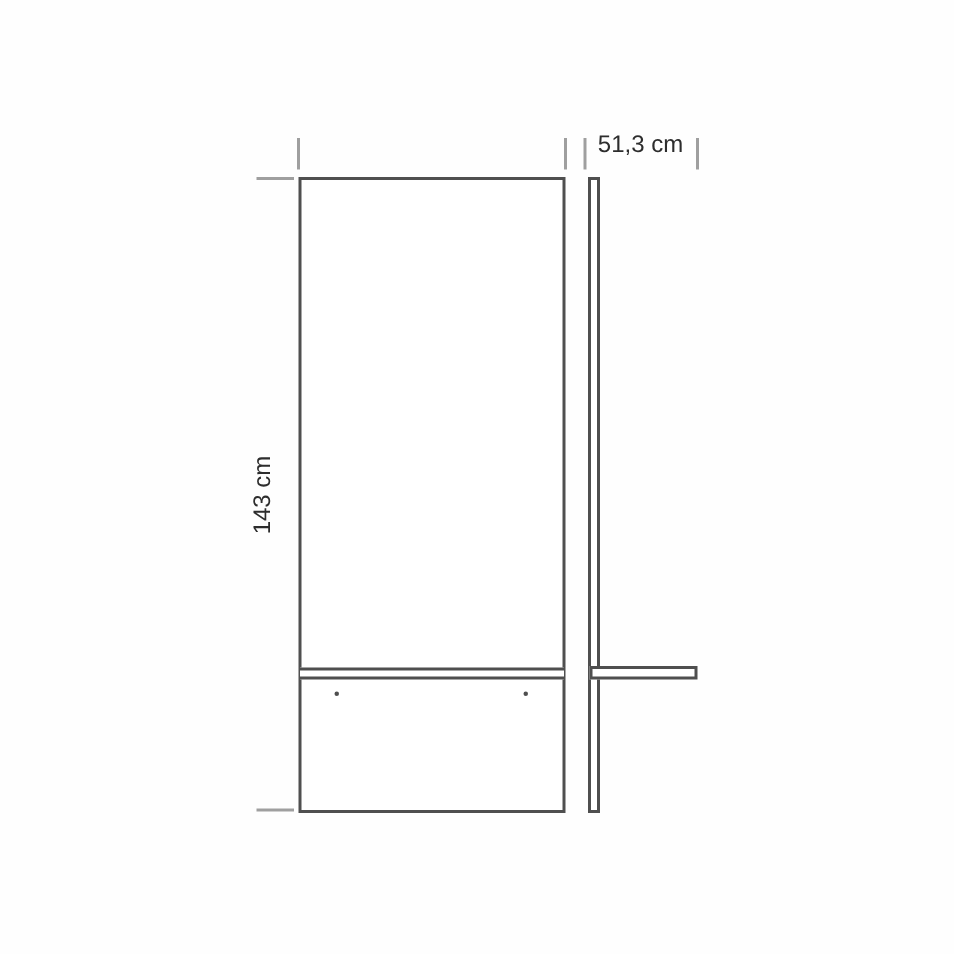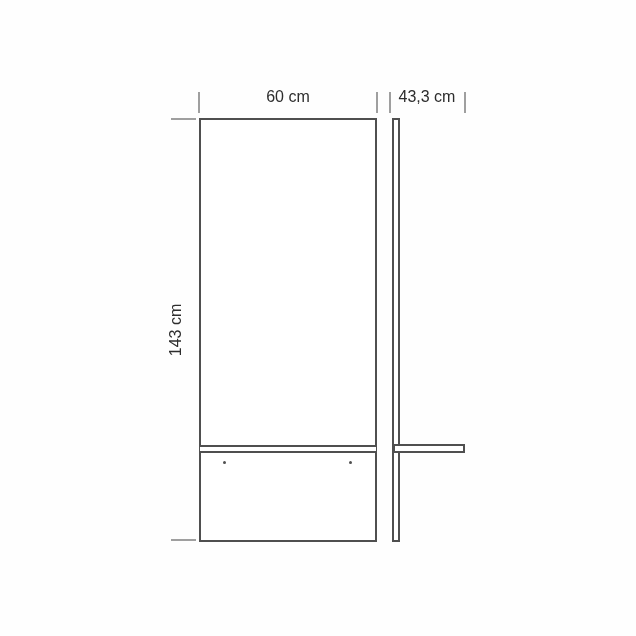--- a/index.html
+++ b/index.html
@@ -78,23 +78,22 @@
   <div class="front-rect"></div>
   <div class="front-shelf-band"></div>
   <div class="screw-dot left"></div>
   <div class="screw-dot right"></div>
 
   <div class="side-bar"></div>
   <div class="side-shelf"></div>
 
   <div class="tick-v w-left"></div>
   <div class="tick-v w-right"></div>
-  <div class="dim-label width">60 cm</div>
 
   <div class="tick-v d-left"></div>
   <div class="tick-v d-right"></div>
-  <div class="dim-label depth">43,3 cm</div>
+  <div class="dim-label depth">51,3 cm</div>
 
   <div class="tick-h h-top"></div>
   <div class="tick-h h-bottom"></div>
   <div class="dim-label height">143 cm</div>
 
 </div>
 
 </body></html>

